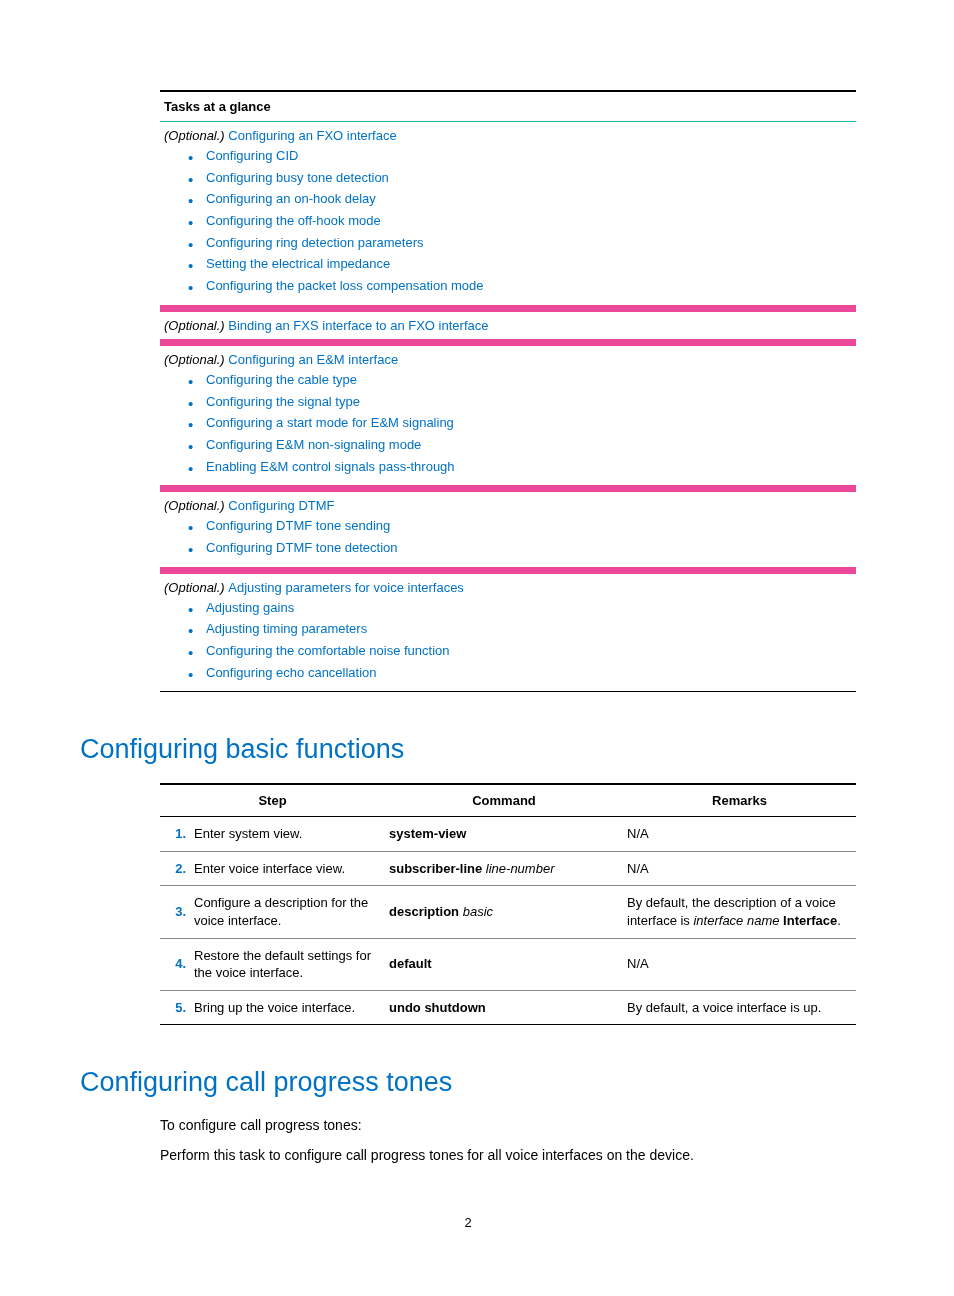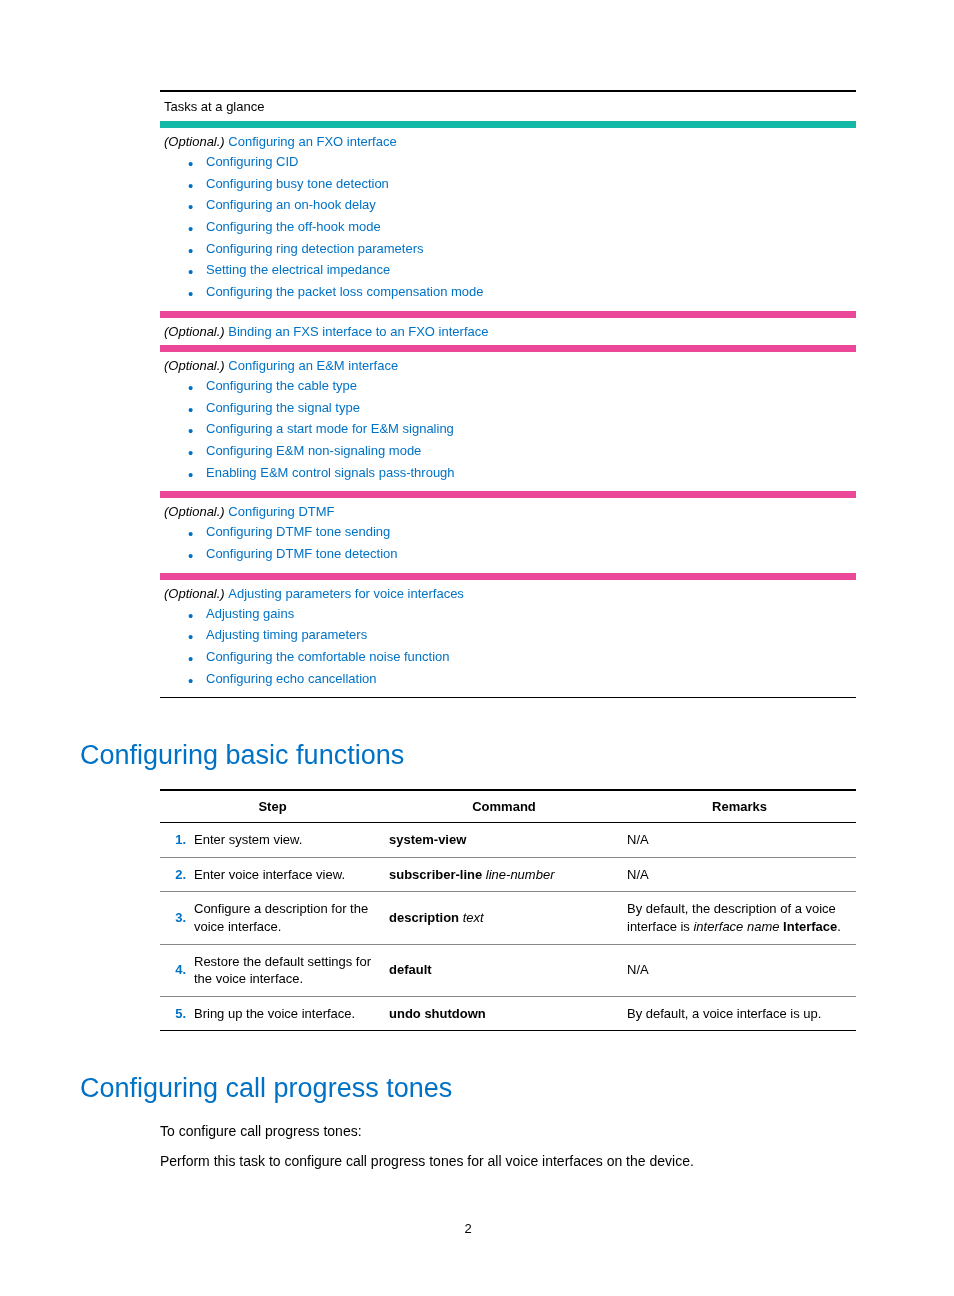--- a/index.html
+++ b/index.html
@@ -19,23 +19,23 @@
     margin-left: 80px;
     width: calc(100% - 80px);
   }
   .tasks-table td, .tasks-table th {
     text-align: left;
     font-size: 13px;
     padding: 6px 4px;
     vertical-align: top;
   }
   .tasks-table th {
-    font-weight: normal;
+    font-weight: bold;
     border-top: 2px solid #000;
-    border-bottom: 7px solid #14b8a6;
+    border-bottom: 1px solid #14b8a6;
     padding: 7px 4px;
   }
   .tasks-table tr.ruled td {
     border-top: 7px solid #ec4899;
   }
   .tasks-table tr:last-child td {
     border-bottom: 1px solid #000;
   }
   .optional {
     color: #000;
@@ -204,21 +204,21 @@
     </tr>
     <tr>
       <td class="stepnum">2.</td>
       <td>Enter voice interface view.</td>
       <td><span class="cmd-bold">subscriber-line </span><span class="cmd-italic">line-number</span></td>
       <td>N/A</td>
     </tr>
     <tr>
       <td class="stepnum">3.</td>
       <td>Configure a description for the voice interface.</td>
-      <td><span class="cmd-bold">description </span><span class="cmd-italic">text</span></td>
+      <td><span class="cmd-bold">description </span><span class="cmd-italic">basic</span></td>
       <td><span>By default, the description of a voice interface is </span><span class="cmd-italic">interface name</span><span class="cmd-bold"> Interface</span><span>.</span></td>
     </tr>
     <tr>
       <td class="stepnum">4.</td>
       <td>Restore the default settings for the voice interface.</td>
       <td><span class="cmd-bold">default</span><span class="cmd-italic"></span></td>
       <td>N/A</td>
     </tr>
     <tr>
       <td class="stepnum">5.</td>

